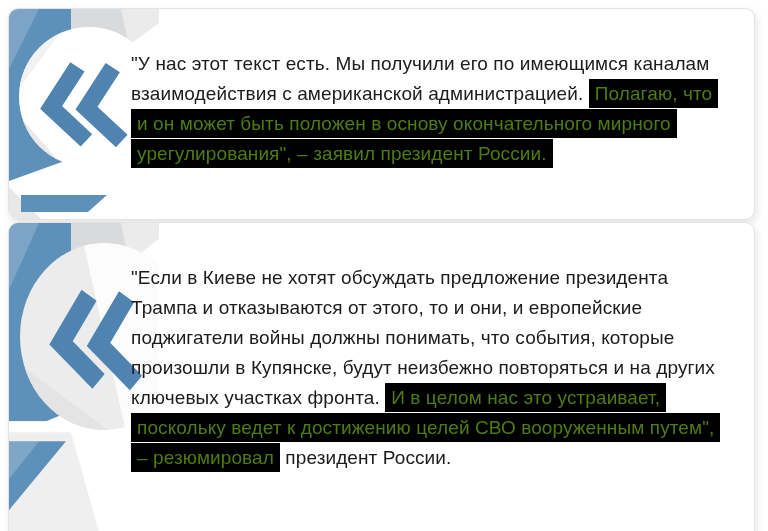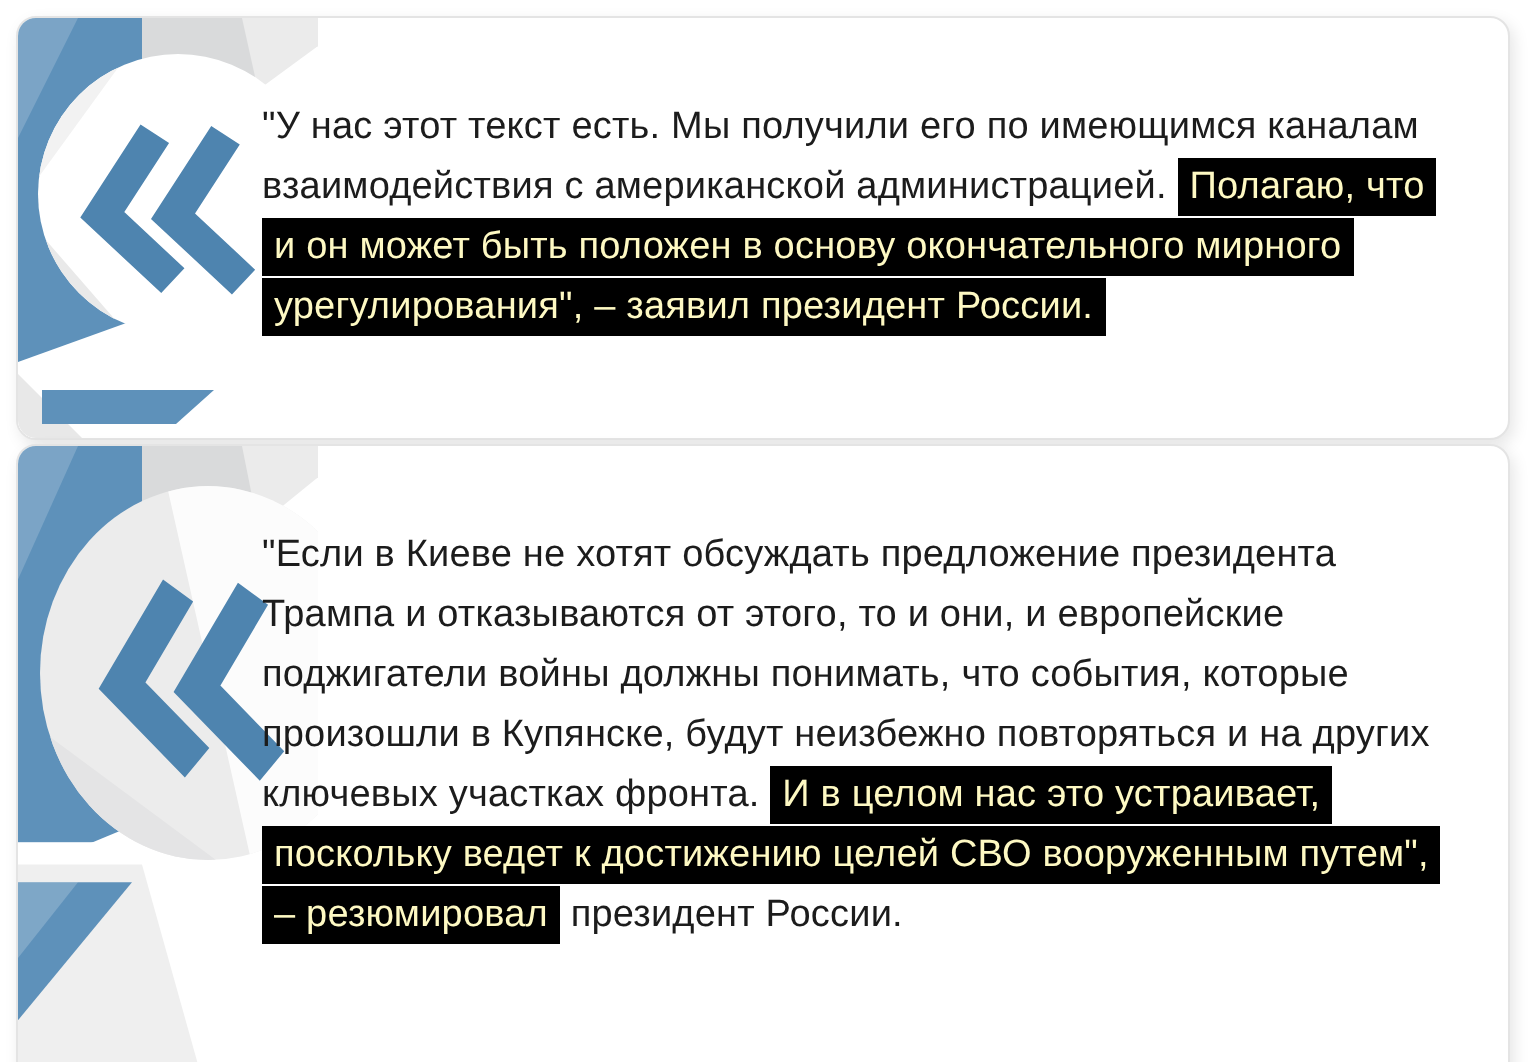--- a/index.html
+++ b/index.html
@@ -23,21 +23,21 @@
     position:absolute;left:0;top:0;bottom:0;width:150px;
     pointer-events:none;
   }
   .quote-art svg{display:block;width:150px;height:100%;}
   blockquote.quote-text{
     margin:0;position:absolute;left:122px;right:26px;top:40px;
     font-size:19px;line-height:30px;color:#1c1c1c;
     letter-spacing:0.1px;
   }
   blockquote.quote-text mark{
-    background:#000000;color:#fef9c3;
+    background:#000000;color:#4d7c0f;
     padding:4px 6px;
     -webkit-box-decoration-break:clone;
     box-decoration-break:clone;
   }
 </style>
 </head>
 <body>
 
 <main>
 

